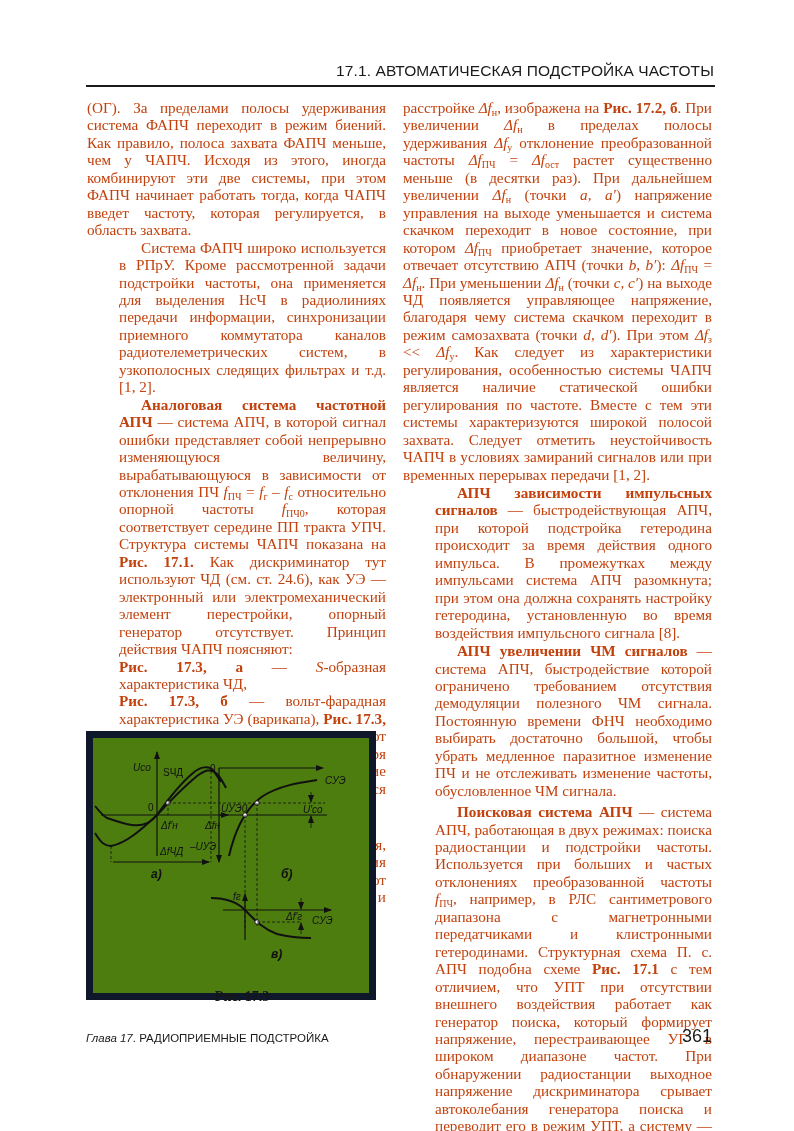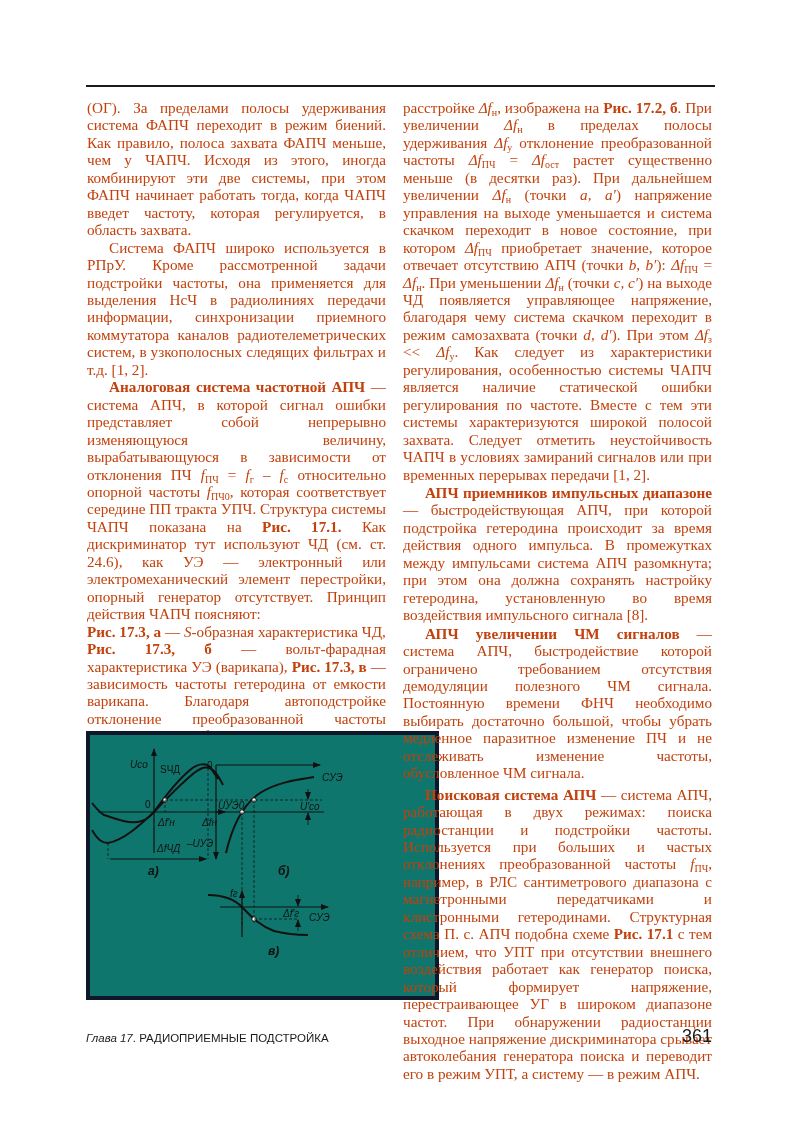--- a/index.html
+++ b/index.html
@@ -11,27 +11,27 @@
       letter-spacing: 0.1px; color: #1a1a1a;
     }
     .head-rule { position: absolute; left: 86px; top: 85px; width: 629px; height: 2px; background: #1a1a1a; }
     .col {
       position: absolute; font-family: "Liberation Serif", serif; font-size: 15.2px;
       line-height: 17.45px; text-align: justify; color: #c2410c;
     }
     .col-left { left: 87px; top: 99px; width: 299px; }
     .col-right { left: 403px; top: 99px; width: 309px; }
     .col p { margin: 0; }
-    .col p.ind { text-indent: 22px; }
+    .col p.ind { text-indent: 22px; margin-left: 32px; }
     .b { font-weight: bold; }
     .i { font-style: italic; }
     sub { font-size: 10px; vertical-align: -3px; line-height: 0; }
     .figure {
-      position: absolute; left: 86px; top: 731px; width: 353px; height: 269px;
-      border: 4px solid #0f172a; box-sizing: border-box; background: #0f766e;
+      position: absolute; left: 86px; top: 731px; width: 290px; height: 269px;
+      border: 7px solid #0f172a; box-sizing: border-box; background: #4d7c0f;
     }
     .figure svg { position: absolute; left: 0; top: 0; }
     .fig-caption {
       position: absolute; left: 0; width: 298px; top: 251px; text-align: center;
       font-family: "Liberation Serif", serif; font-weight: bold; font-size: 14px;
     }
     .svgt { font-family: "Liberation Sans", sans-serif; font-style: italic; font-size: 10px; fill: #111; }
     .svgb { font-family: "Liberation Sans", sans-serif; font-style: italic; font-weight: bold; font-size: 12px; fill: #111; }
     .footer-left {
       position: absolute; left: 86px; top: 1032px; font-family: "Liberation Sans", sans-serif;
@@ -41,20 +41,21 @@
     .footer-right {
       position: absolute; right: 82px; top: 1026px; font-family: "Liberation Sans", sans-serif;
       font-size: 18px; color: #1a1a1a;
     }
   </style>
 </head>
 <body>
 
 <div class="page">
 
+  <div class="running-head">17.1. АВТОМАТИЧЕСКАЯ ПОДСТРОЙКА ЧАСТОТЫ</div>
   <div class="head-rule"></div>
 
   <div class="col col-left">
     <p>(ОГ). За пределами полосы удерживания система ФАПЧ переходит в режим биений. Как правило, полоса захвата ФАПЧ меньше, чем у ЧАПЧ. Исходя из этого, иногда комбинируют эти две системы, при этом ФАПЧ начинает работать тогда, когда ЧАПЧ введет частоту, которая регулируется, в область захвата.</p>
     <p class="ind">Система ФАПЧ широко используется в РПрУ. Кроме рассмотренной задачи подстройки частоты, она применяется для выделения НсЧ в радиолиниях передачи информации, синхронизации приемного коммутатора каналов радиотелеметрических систем, в узкополосных следящих фильтрах и т.д. [1, 2].</p>
     <p class="ind"><span class="b">Аналоговая система частотной АПЧ</span><span> — система АПЧ, в которой сигнал ошибки представляет собой непрерывно изменяющуюся величину, вырабатывающуюся в зависимости от отклонения ПЧ </span><span class="i">f</span><sub>ПЧ</sub><span> = </span><span class="i">f</span><sub>г</sub><span> – </span><span class="i">f</span><sub>c</sub><span> относительно опорной частоты </span><span class="i">f</span><sub>ПЧ0</sub><span>, которая соответствует середине ПП тракта УПЧ. Структура системы ЧАПЧ показана на </span><span class="b">Рис. 17.1.</span><span> Как дискриминатор тут используют ЧД (см. ст. 24.6), как УЭ — электронный или электромеханический элемент перестройки, опорный генератор отсутствует. Принцип действия ЧАПЧ поясняют: </span><br><span class="b">Рис. 17.3, а</span><span> — </span><span class="i">S</span><span>-образная характеристика ЧД, </span><br><span class="b">Рис. 17.3, б</span><span> — вольт-фарадная характеристика УЭ (варикапа), </span><span class="b">Рис. 17.3, в</span><span> — зависимость частоты гетеродина от емкости варикапа. Благодаря автоподстройке отклонение преобразованной частоты уменьшается на </span><span class="i">Δf</span><sub>г</sub><span>, откуда </span><br><span class="i">Δf</span><sub>ПЧ</sub><span> = </span><span class="i">Δf</span><sub>н</sub><span> – </span><span class="i">Δf</span><sub>г</sub><span>.</span></p>
     <p class="ind" style="margin-top:4px;"><span>Характеристика регулирования, являющаяся зависимостью отклонения ПЧ приемника </span><span class="i">Δf</span><sub>ПЧ</sub><span> = </span><span class="i">f</span><sub>ПЧ</sub><span> – </span><span class="i">f</span><sub>ПЧ0</sub><span> от отклонения частоты гетеродина и сигнала, которое равно начальной</span></p>
   </div>
 
   <div class="figure">
@@ -106,25 +107,26 @@
       <path d="M118,160 C134,160 144,164 152,172 C160,180 168,190 184,196 C196,199 206,200 218,200" fill="none" stroke="#111" stroke-width="2"></path>
       <circle cx="164" cy="184" r="2.2" fill="#fff" stroke="#111" stroke-width="1"></circle>
       <line x1="164" y1="184" x2="208" y2="184" stroke="#111" stroke-width="0.8" stroke-dasharray="3,2"></line>
       <line x1="208" y1="160" x2="208" y2="171" stroke="#111" stroke-width="0.8" marker-end="url(#arr)"></line>
       <line x1="208" y1="196" x2="208" y2="185" stroke="#111" stroke-width="0.8" marker-end="url(#arr)"></line>
       <text x="140" y="162" class="svgt">fг</text>
       <text x="193" y="182" class="svgt">Δf′г</text>
       <text x="219" y="186" class="svgt">CУЭ</text>
       <text x="178" y="220" class="svgb">в)</text>
     </svg>
+    <div class="fig-caption">Рис. 17.3</div>
   </div>
 
   <div class="col col-right">
     <p><span>расстройке </span><span class="i">Δf</span><sub>н</sub><span>, изображена на </span><span class="b">Рис. 17.2, б</span><span>. При увеличении </span><span class="i">Δf</span><sub>н</sub><span> в пределах полосы удерживания </span><span class="i">Δf</span><sub>у</sub><span> отклонение преобразованной частоты </span><span class="i">Δf</span><sub>ПЧ</sub><span> = </span><span class="i">Δf</span><sub>ост</sub><span> растет существенно меньше (в десятки раз). При дальнейшем увеличении </span><span class="i">Δf</span><sub>н</sub><span> (точки </span><span class="i">a, a′</span><span>) напряжение управления на выходе уменьшается и система скачком переходит в новое состояние, при котором </span><span class="i">Δf</span><sub>ПЧ</sub><span> приобретает значение, которое отвечает отсутствию АПЧ (точки </span><span class="i">b, b′</span><span>): </span><span class="i">Δf</span><sub>ПЧ</sub><span> = </span><span class="i">Δf</span><sub>н</sub><span>. При уменьшении </span><span class="i">Δf</span><sub>н</sub><span> (точки </span><span class="i">c, c′</span><span>) на выходе ЧД появляется управляющее напряжение, благодаря чему система скачком переходит в режим самозахвата (точки </span><span class="i">d, d′</span><span>). При этом </span><span class="i">Δf</span><sub>з</sub><span> &lt;&lt; </span><span class="i">Δf</span><sub>у</sub><span>. Как следует из характеристики регулирования, особенностью системы ЧАПЧ является наличие статической ошибки регулирования по частоте. Вместе с тем эти системы характеризуются широкой полосой захвата. Следует отметить неустойчивость ЧАПЧ в условиях замираний сигналов или при временных перерывах передачи [1, 2].</span></p>
-    <p class="ind" style="margin-top:1px;"><span class="b">АПЧ приемников импульсных диапазоне</span><span> — быстродействующая АПЧ, при которой подстройка гетеродина происходит за время действия одного импульса. В промежутках между импульсами система АПЧ разомкнута; при этом она должна сохранять настройку гетеродина, установленную во время воздействия импульсного сигнала [8].</span></p>
+    <p class="ind" style="margin-top:1px;"><span class="b">АПЧ зависимости импульсных сигналов</span><span> — быстродействующая АПЧ, при которой подстройка гетеродина происходит за время действия одного импульса. В промежутках между импульсами система АПЧ разомкнута; при этом она должна сохранять настройку гетеродина, установленную во время воздействия импульсного сигнала [8].</span></p>
     <p class="ind" style="margin-top:1px;"><span class="b">АПЧ увеличении ЧМ сигналов</span><span> — система АПЧ, быстродействие которой ограничено требованием отсутствия демодуляции полезного ЧМ сигнала. Постоянную времени ФНЧ необходимо выбирать достаточно большой, чтобы убрать медленное паразитное изменение ПЧ и не отслеживать изменение частоты, обусловленное ЧМ сигнала.</span></p>
     <p class="ind" style="margin-top:4px;"><span class="b">Поисковая система АПЧ</span><span> — система АПЧ, работающая в двух режимах: поиска радиостанции и подстройки частоты. Используется при больших и частых отклонениях преобразованной частоты </span><span class="i">f</span><sub>ПЧ</sub><span>, например, в РЛС сантиметрового диапазона с магнетронными передатчиками и клистронными гетеродинами. Структурная схема П. с. АПЧ подобна схеме </span><span class="b">Рис. 17.1</span><span> с тем отличием, что УПТ при отсутствии внешнего воздействия работает как генератор поиска, который формирует напряжение, перестраивающее УГ в широком диапазоне частот. При обнаружении радиостанции выходное напряжение дискриминатора срывает автоколебания генератора поиска и переводит его в режим УПТ, а систему — в режим АПЧ.</span></p>
   </div>
 
   <div class="footer-left"><span class="i">Глава 17</span><span>. РАДИОПРИЕМНЫЕ ПОДСТРОЙКА</span></div>
   <div class="footer-right">361</div>
 
 </div>
 
 </body></html>

